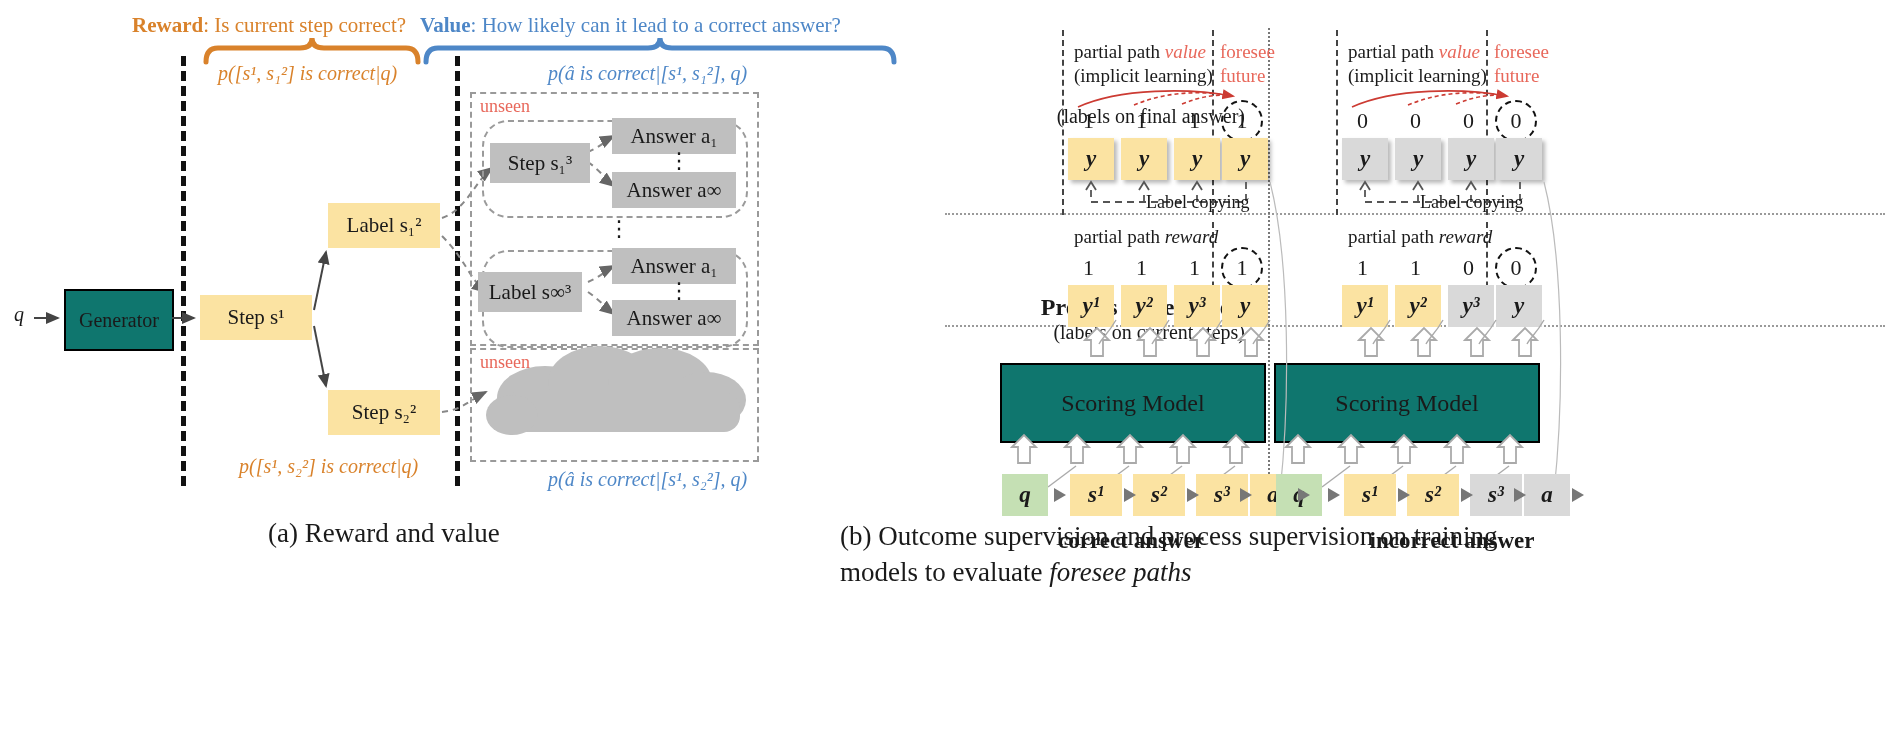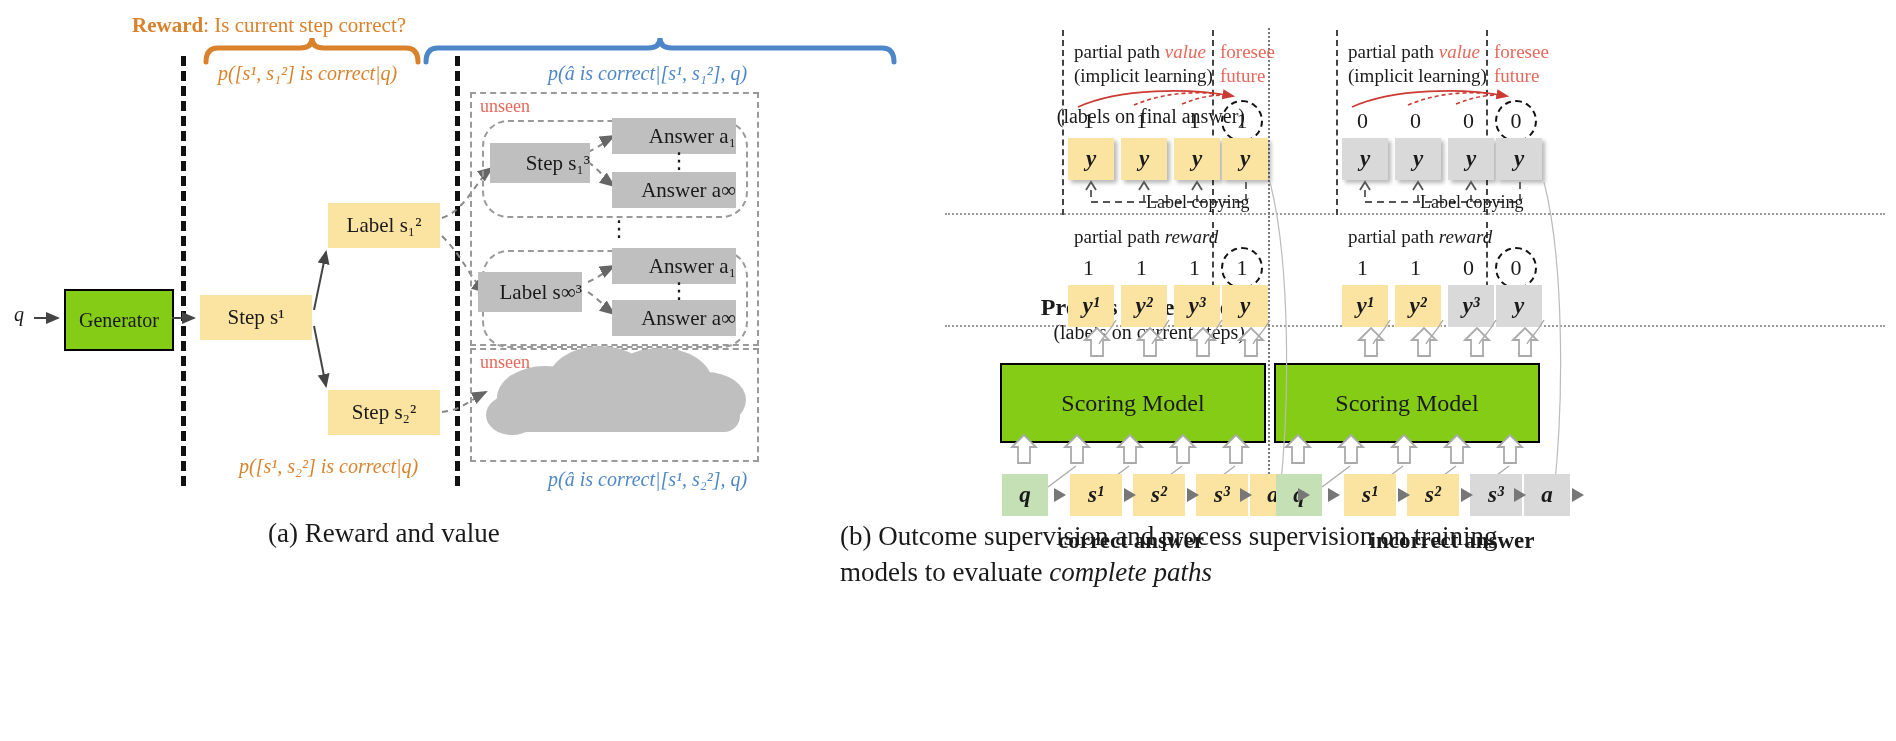--- a/index.html
+++ b/index.html
@@ -2,25 +2,25 @@
 <html><head>
 <meta charset="utf-8">
 <style>
   html,body{margin:0;padding:0;background:#fff;}
   body{width:1896px;height:741px;position:relative;font-family:"Liberation Serif",serif;color:#1a1a1a;overflow:hidden;}
   .abs{position:absolute;}
   .ctr{display:flex;align-items:center;justify-content:center;text-align:center;}
 
   
   .yellow{background:#fbe3a2;}
-  .gray{background:#bfbfbf;justify-content:flex-end;}
+  .gray{background:#bfbfbf;}
   .green{background:#c5e0b4;}
   .lgray{background:#d9d9d9;}
   .shadow{box-shadow:3px 3px 4px rgba(0,0,0,.28);}
-  .box-outline{border:2.5px solid #000;background:#84cc16;}
+  .box-outline{border:2.5px solid #000;background:#0f766e;}
 
   
   .vdash{position:absolute;border-left:5px dashed #111;}
   .vdash-thin{position:absolute;border-left:2px dashed #444;}
   .vdot{position:absolute;border-left:2px dotted #777;}
   .hdot{position:absolute;border-top:2px dotted #9a9a9a;}
 
   
   .dashbox{position:absolute;border:2px dashed #9a9a9a;}
   .dashbox-r{position:absolute;border:2px dashed #9a9a9a;border-radius:26px;}
@@ -47,20 +47,23 @@
 
   svg{position:absolute;overflow:visible;pointer-events:none;}
 </style>
 </head>
 <body>
 
 <div class="abs" style="left:0;top:0;width:945px;height:741px;">
 
   <div class="abs hdr" style="left:132px;top:13px;white-space:nowrap;">
     <span class="bold orange">Reward</span><span class="orange">: Is current step correct?</span>
+  </div>
+  <div class="abs hdr" style="left:420px;top:13px;white-space:nowrap;">
+    <span class="bold blue">Value</span><span class="blue">: How likely can it lead to a correct answer?</span>
   </div>
 
   <svg style="left:0;top:0;width:945px;height:741px;">
     <path d="M206,62 Q206,48 218,48 L300,48 Q312,48 312,38 Q312,48 324,48 L406,48 Q418,48 418,62" fill="none" stroke="#d9822b" stroke-width="5" stroke-linecap="round"></path>
     <path d="M426,62 Q426,48 438,48 L648,48 Q660,48 660,38 Q660,48 672,48 L882,48 Q894,48 894,62" fill="none" stroke="#4e87c7" stroke-width="5" stroke-linecap="round"></path>
   </svg>
 
   <div class="abs formula orange" style="left:218px;top:62px;white-space:nowrap;">p([s¹, s₁²] is correct|q)</div>
   <div class="abs formula blue" style="left:548px;top:62px;white-space:nowrap;">p(â is correct|[s¹, s₁²], q)</div>
   <div class="abs formula orange" style="left:218px;top:455px;white-space:nowrap;margin-left:21px;">p([s¹, s₂²] is correct|q)</div>
@@ -438,16 +441,16 @@
   <div class="abs bold ctr" style="left:50px;top:528px;width:262px;font-size:23px;">
     <span>correct answer</span>
   </div>
   <div class="abs bold ctr" style="left:324px;top:528px;width:262px;font-size:23px;padding-left:47px;">
     <span>incorrect answer</span>
   </div>
 
   <div class="abs caption" style="left:-110px;top:518px;width:1060px;line-height:1.35;">
     <div>(b)  Outcome supervision and process supervision on training</div>
     <div>
-      <span>models to evaluate </span><span class="ital">complete paths</span>
+      <span>models to evaluate </span><span class="ital">foresee paths</span>
     </div>
   </div>
 </div>
 
 </body></html>

